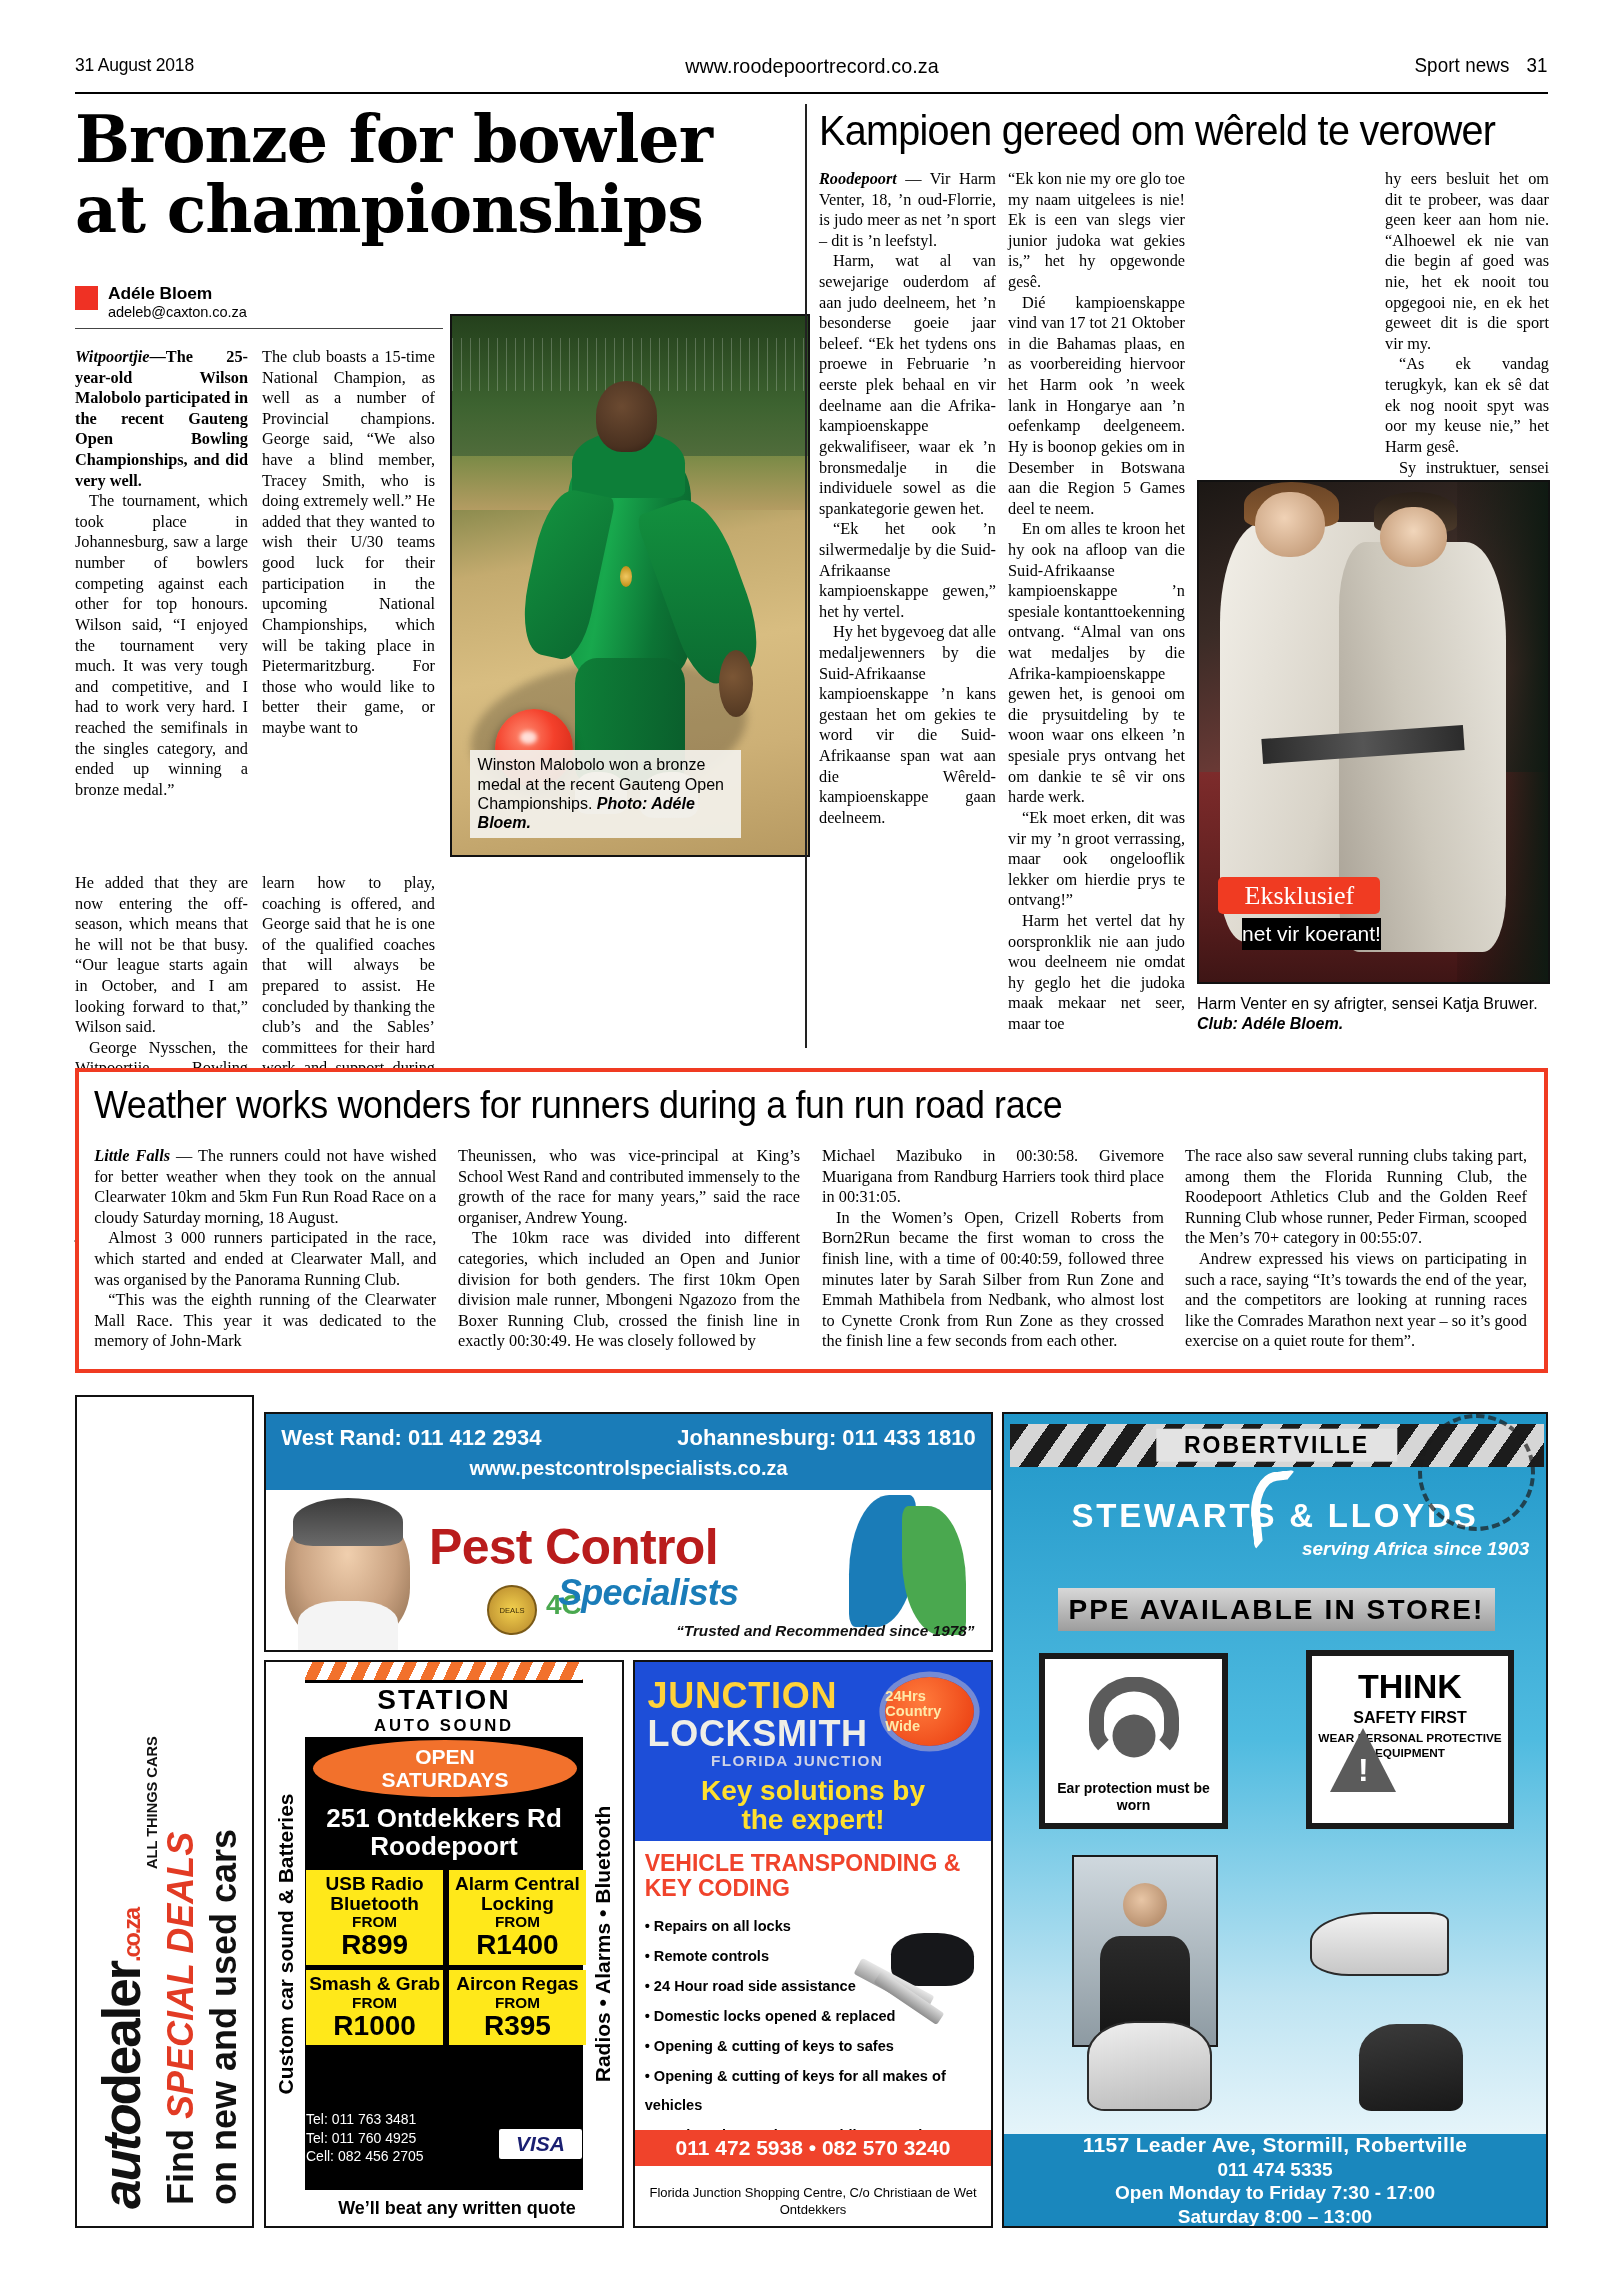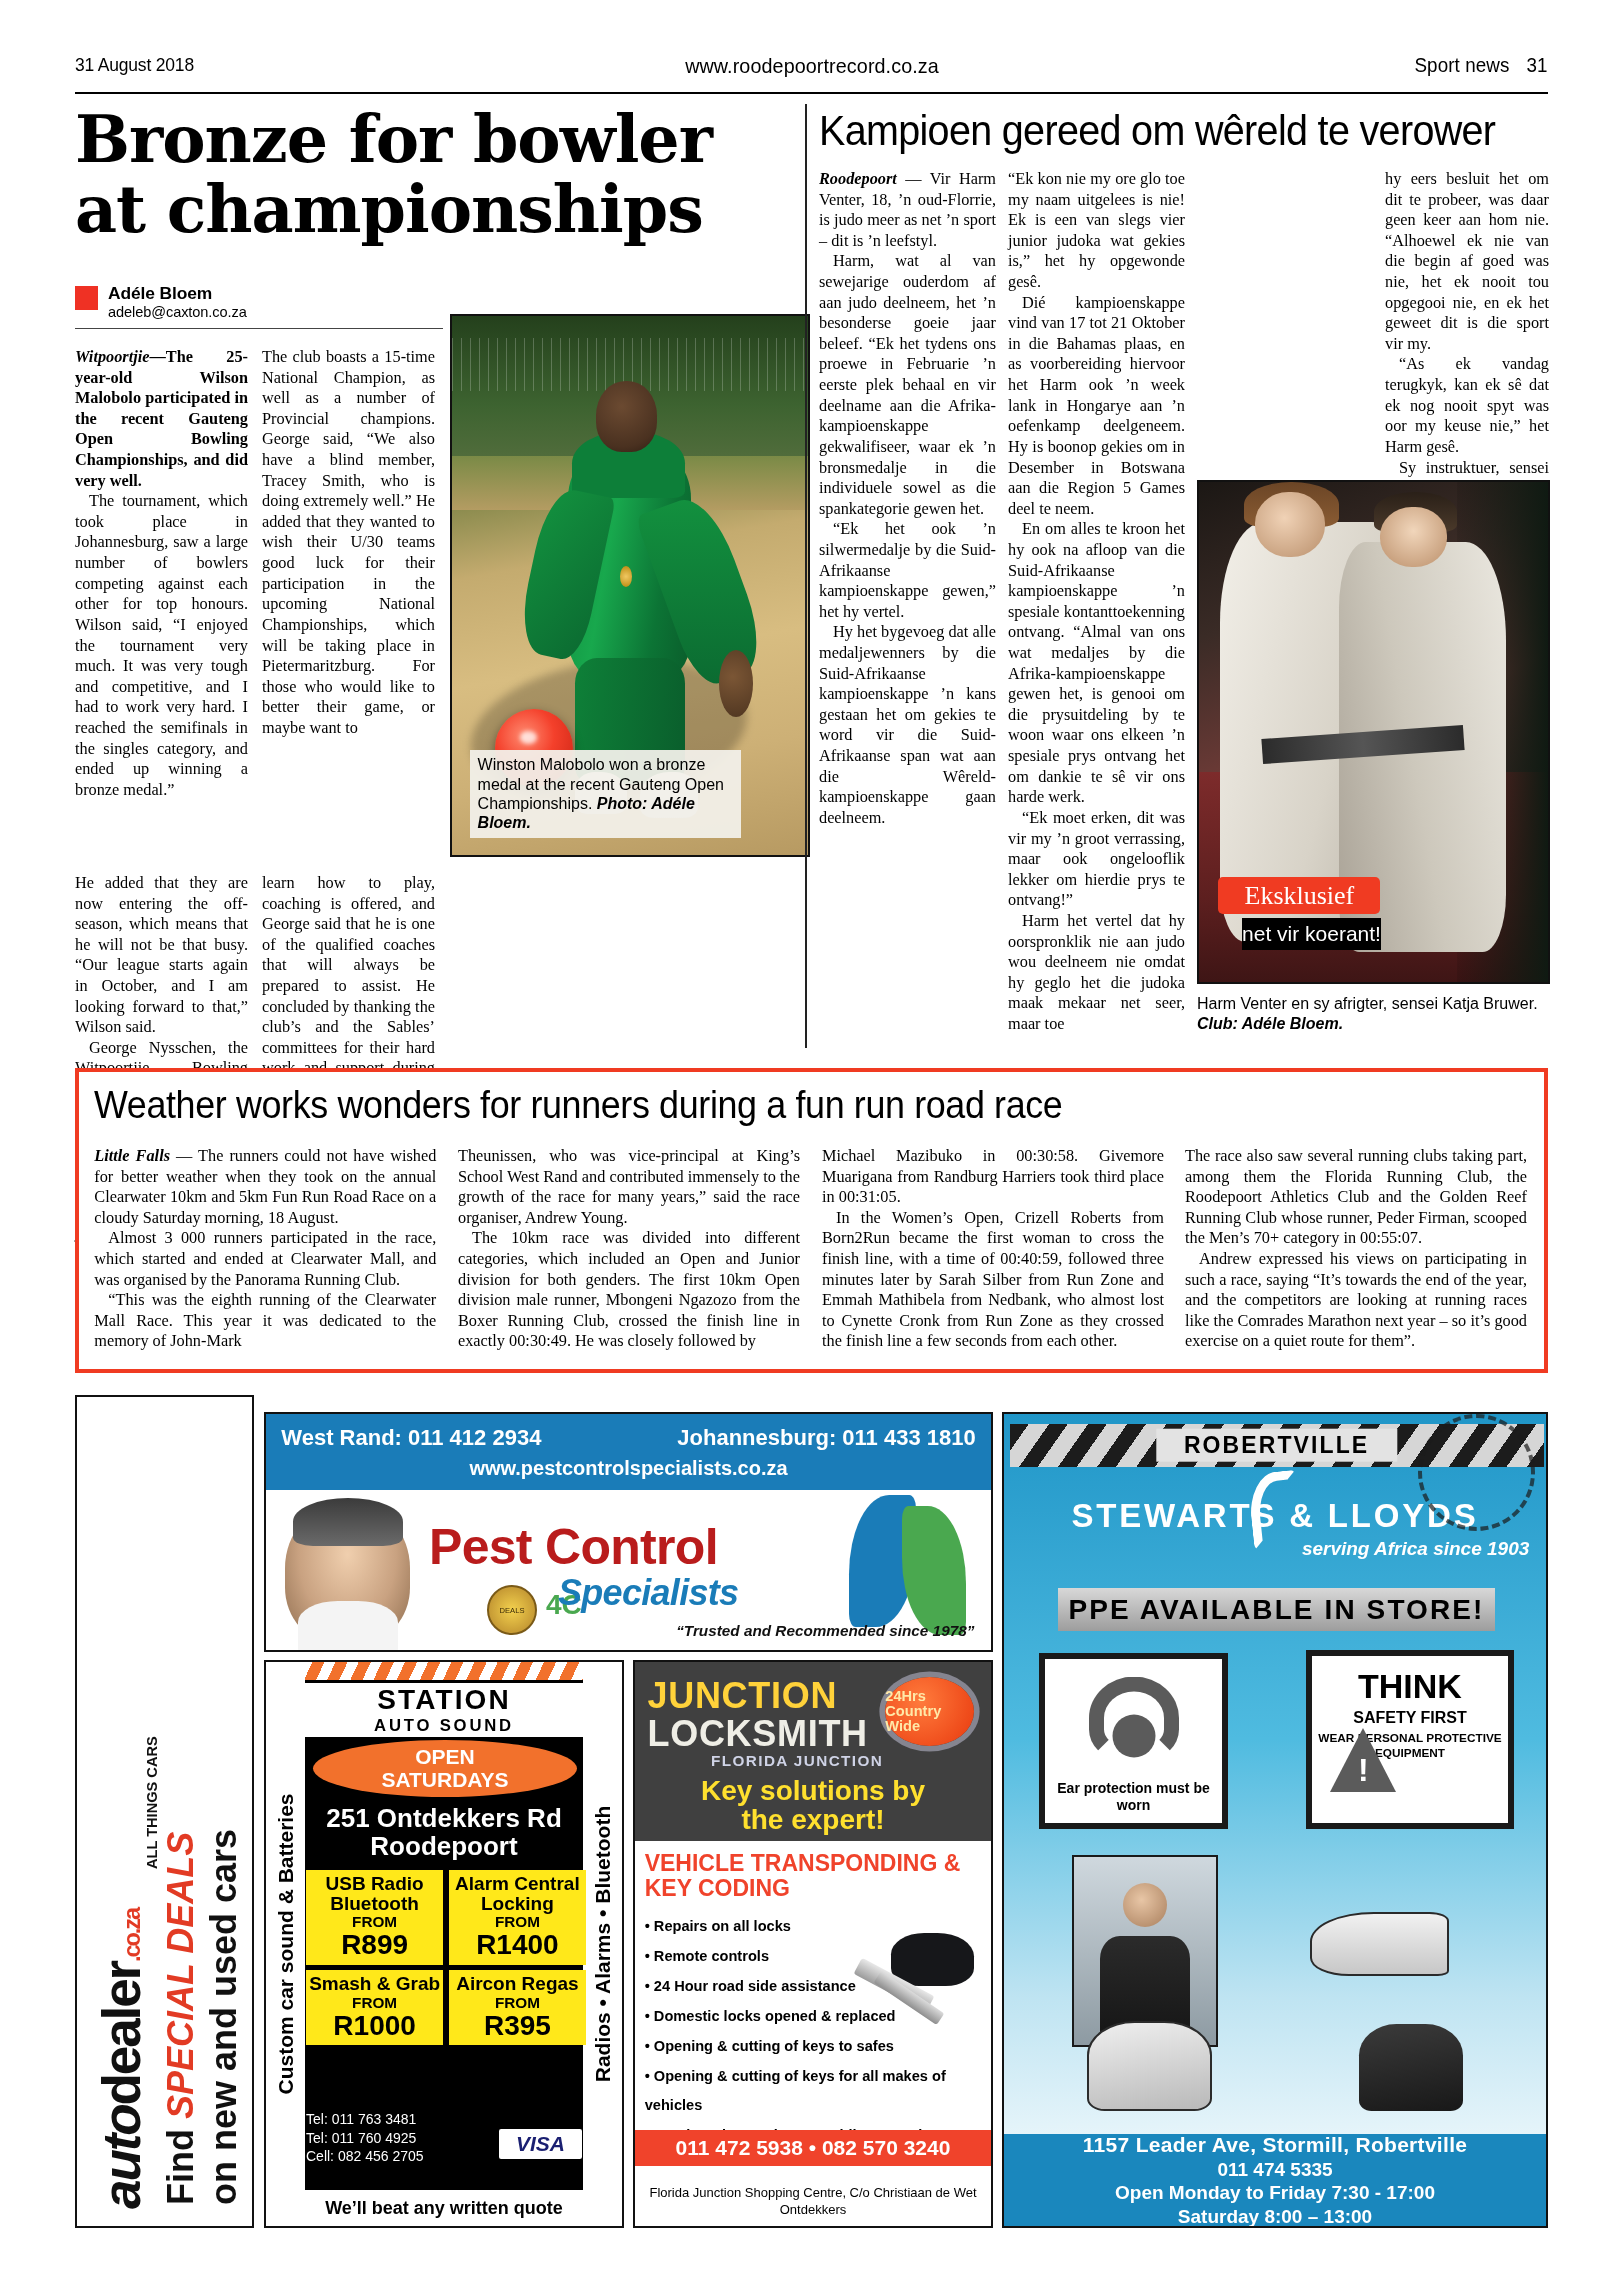--- a/index.html
+++ b/index.html
@@ -254,35 +254,35 @@
   .st-cell { background:#ffe81a; color:#000; text-align:center; padding: 4.2px 1.4px 5.6px;
      font-family:"Liberation Sans",sans-serif; font-weight:bold; }
   .st-cell .n { font-size: 19px; line-height:1.02; }
   .st-cell .f { font-size: 15.3px; }
   .st-cell .p { font-size: 28px; line-height:1.0; }
   .st-tel { position:absolute; left: 40px; bottom: 60px; color:#fff;
      font-family:"Liberation Sans",sans-serif; font-size: 14px; line-height:1.34; }
   .st-visa { position:absolute; right: 40px; bottom: 67px; width: 83px; height: 30.5px; background:#fff;
      color:#1a1f71; font-family:"Liberation Sans",sans-serif; font-weight:bold; font-style:italic;
      font-size: 21px; display:flex;align-items:center;justify-content:center;border-radius:2.1px;}
-  .st-beat { position:absolute; left: 0; bottom: 0; width: 100%; height: 36px; background:#fff; color:#000;
+  .st-beat { position:absolute; left: 13px; bottom: 0; width: 100%; height: 36px; background:#fff; color:#000;
      font-family:"Liberation Sans",sans-serif; font-weight:bold; font-size: 18px;
      display:flex; align-items:center; justify-content:center; }
   .st-sideL, .st-sideR { position:absolute; top:0; height: 100%; width: 39px; background:#fff; color:#000; }
   .st-sideL { left: 0; } .st-sideR { right: 0; }
   .st-vert { position:absolute; left:50%; top:50%; white-space:nowrap;
      font-family:"Liberation Sans",sans-serif; font-weight:bold; font-size: 21px; }
   .st-sideL .st-vert { transform: translate(-50%,-50%) rotate(-90deg); }
   .st-sideR .st-vert { transform: translate(-50%,-50%) rotate(-90deg); }
 
   .ad-lock {
     position: absolute; left: 633px; top: 1660px; width: 360px; height: 568px;
     border: 2.1px solid #111; background: #fff; overflow:hidden;
   }
-  .lk-top { position:absolute; left:0; top:0; width:100%; height: 179px; background:#404040; }
+  .lk-top { position:absolute; left:0; top:0; width:100%; height: 179px; background:#1d4ed8; }
   .lk-j { position:absolute; left: 12.5px; top: 12.5px; font-family:"Liberation Sans",sans-serif;
      font-weight:bold; font-size: 36px; color:#ffd23a; letter-spacing: 0.7px; }
   .lk-l { position:absolute; left: 12.5px; top: 51px; font-family:"Liberation Sans",sans-serif;
      font-weight:bold; font-size: 36px; color:#efeee6; letter-spacing: 0.7px; }
   .lk-fl { position:absolute; left: 76px; top: 90px; font-family:"Liberation Sans",sans-serif;
      font-weight:bold; font-size: 15.3px; color:#cfd3e6; letter-spacing: 1.4px; }
   .lk-24 { position:absolute; right: 16.7px; top: 15.3px; width: 89px; height: 69px; border-radius:50%;
      background: radial-gradient(circle at 40% 35%, #ff7b3c, #e8380d);
      box-shadow: 0 0 0 5.6px rgba(190,190,210,.55);
      color:#ffe9a8; font-family:"Liberation Sans",sans-serif; font-weight:bold; font-size: 14.6px;

